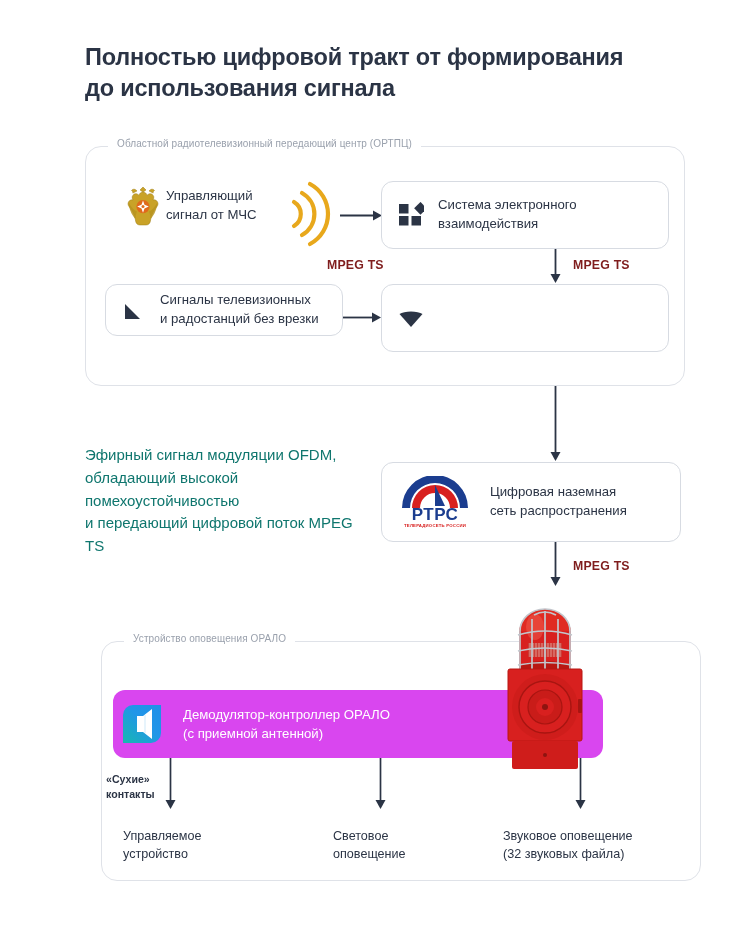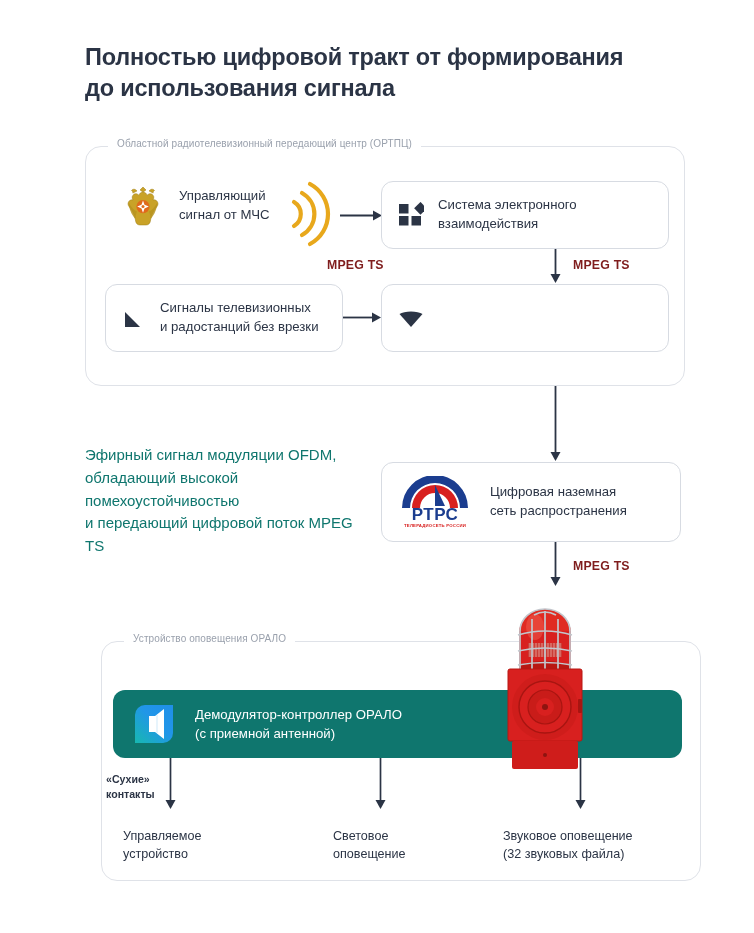--- a/index.html
+++ b/index.html
@@ -50,28 +50,28 @@
     align-items: center;
     gap: 14px;
     padding: 0 16px;
   }
   .box-text {
     font-size: 13.2px; line-height: 1.42; color: #2b3445;
   }
   .icon-wrap { flex: 0 0 auto; display: flex; align-items: center; justify-content: center; }
 
   #box-ses   { left: 381px; top: 181px; width: 288px; height: 68px; }
-  #box-tv    { left: 105px; top: 284px; width: 238px; height: 68px; }
+  #box-tv    { left: 105px; top: 284px; width: 238px; height: 52px; }
   #box-mux   { left: 381px; top: 284px; width: 288px; height: 68px; }
   #box-rtrs  { left: 381px; top: 462px; width: 300px; height: 80px; padding: 0 14px; gap: 16px;}
 
   
   #mchs-block {
     position: absolute; left: 120px; top: 183px;
-    display: flex; align-items: center; gap: 13px;
+    display: flex; align-items: center; 
   }
   #mchs-label { font-size: 13.2px; line-height: 1.42; color: #2b3445; }
 
   
   #waves { position: absolute; left: 288px; top: 180px; }
 
   
   .conn { position: absolute; }
   .mpeg-label {
     position: absolute;
@@ -80,23 +80,23 @@
   }
 
   
   #ofdm-text {
     position: absolute; left: 85px; top: 444px; width: 290px;
     font-size: 15px; line-height: 1.52; color: #0f766e;
   }
 
   
   #demod-bar {
-    position: absolute; left: 113px; top: 690px; width: 569px; height: 68px;
-    background: #0f766e; border-radius: 12px;
-    display: flex; align-items: center; gap: 18px; padding: 0 18px;
+    position: absolute; left: 113px; top: 690px; width: 490px; height: 68px;
+    background: #d946ef; border-radius: 12px;
+    display: flex; align-items: center; gap: 18px; padding: 0 6px;
     z-index: 3;
   }
   #demod-text { color: #ffffff; font-size: 13.2px; line-height: 1.45; }
 
   
   #siren { position: absolute; left: 490px; top: 603px; z-index: 4; }
 
   
   .out-label {
     position: absolute; font-size: 12.6px; line-height: 1.45; color: #2b3445;

